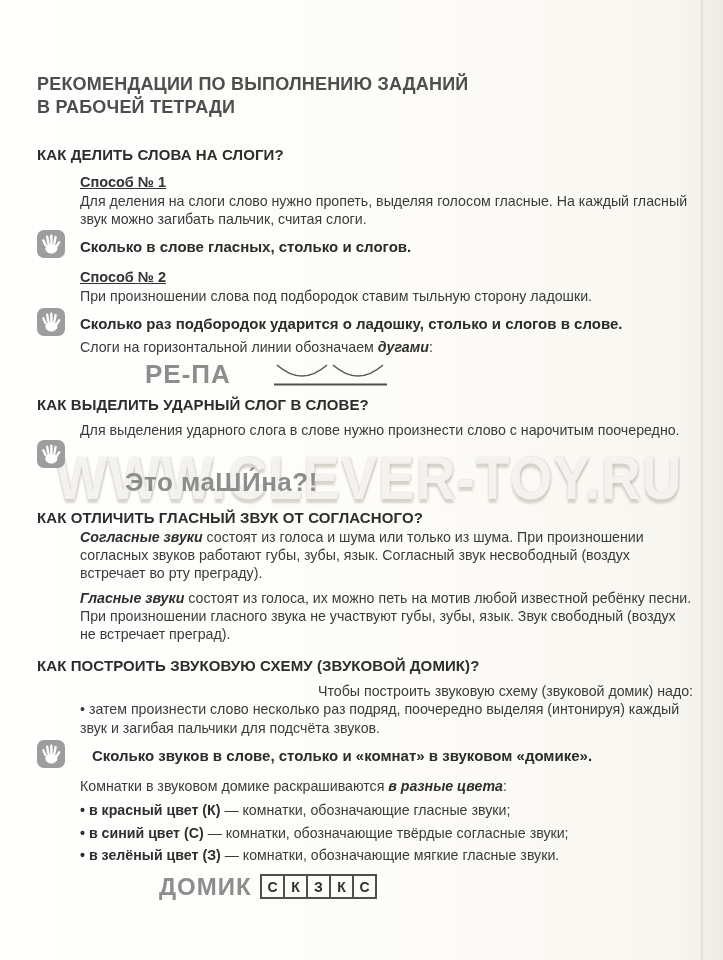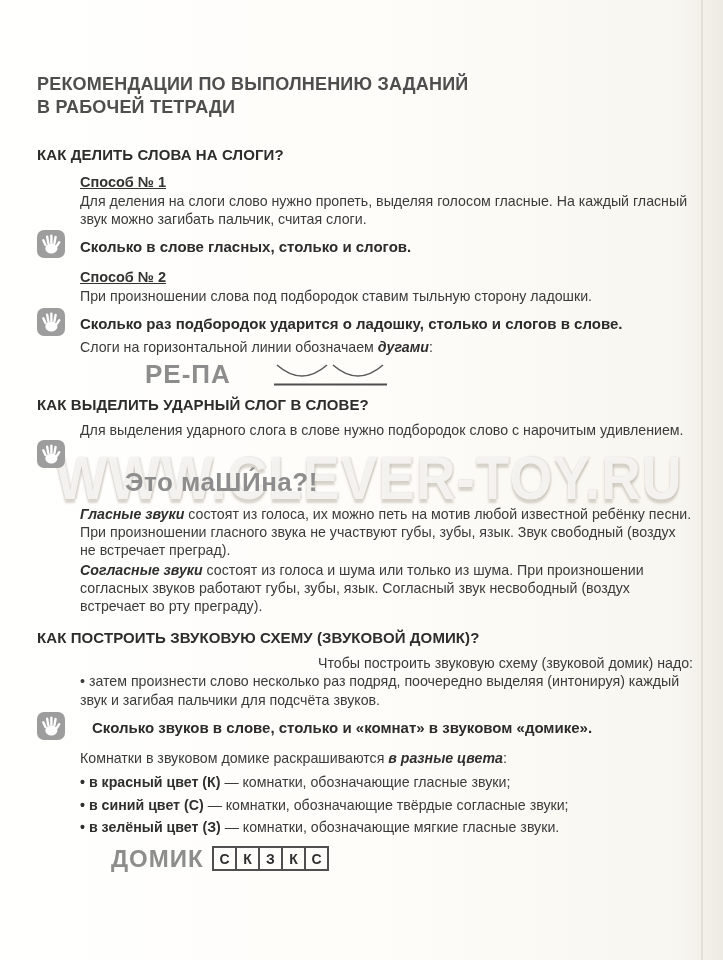--- a/index.html
+++ b/index.html
@@ -31,21 +31,21 @@
   .hand-row{display:flex;align-items:center;margin-left:-43px;margin-top:1px;height:30px;}
   .hand-badge{flex:0 0 28px;width:28px;height:28px;border-radius:7px;background:#9d9d9d;display:flex;align-items:center;justify-content:center;}
   .hand-badge svg{display:block;}
   .rule-text{margin-left:15px;padding-top:5px;font-size:15px;line-height:18px;font-weight:bold;color:#2c2c2c;}
   .big-word{font-size:26px;font-weight:bold;color:#8d8d8d;letter-spacing:1px;white-space:nowrap;}
   .repa-row{display:flex;align-items:center;margin-top:2px;margin-left:65px;height:34px;}
   .arcs{margin-left:42px;}
   .example-word{margin-top:-2px;margin-left:45px;height:32px;font-size:26px;font-weight:bold;color:#8d8d8d;letter-spacing:0.5px;}
   .boxes-row{display:flex;align-items:center;margin-top:2px;height:32px;}
   .zaika-label{width:123px;margin-left:45px;}
-  .domik-label{width:101px;margin-left:31px;}
+  .domik-label{width:101px;margin-left:79px;}
   .cells{display:flex;}
   .cell{width:21px;height:21px;border:2px solid #4f4f4f;margin-left:-2px;background:transparent;
         display:flex;align-items:center;justify-content:center;
         font-size:14px;font-weight:bold;color:#2e2e2e;}
   .cell:first-child{margin-left:0;}
   .bullets p{margin:0;}
   .color-bullets{margin-top:4px;font-size:14.2px;line-height:22.5px;color:#3b3b3b;}
   .color-bullets p{margin:0;}
 </style>
 </head>
@@ -111,43 +111,44 @@
             <path d="M4,6 Q29,28 54,6" fill="none" stroke="#5a5a5a" stroke-width="1.6"></path>
             <path d="M60,6 Q85,28 110,6" fill="none" stroke="#5a5a5a" stroke-width="1.6"></path>
             <line x1="1" y1="25.5" x2="114" y2="25.5" stroke="#4f4f4f" stroke-width="1.8"></line>
           </svg>
         </span>
       </div>
     </div>
 
     <h2 class="h2-s2">КАК ВЫДЕЛИТЬ УДАРНЫЙ СЛОГ В СЛОВЕ?</h2>
     <div class="indent">
-      <p class="body-p" style="margin-top:7px;">Для выделения ударного слога в слове нужно подбородок слово с нарочитым удивлением.</p>
+      <p class="body-p" style="margin-top:7px;">Для выделения ударного слога в слове нужно произнести слово с нарочитым поочередно.</p>
 
       <div class="hand-row" style="margin-top:0;">
         <span class="hand-badge">
           <svg width="22" height="22" viewBox="0 0 24 24">
             <g stroke="#ffffff" stroke-width="2.6" stroke-linecap="round">
               <line x1="6" y1="13" x2="3.6" y2="8"></line>
               <line x1="9" y1="11" x2="7.8" y2="4"></line>
               <line x1="12.4" y1="10.5" x2="12.4" y2="3"></line>
               <line x1="15.8" y1="11" x2="17" y2="4.4"></line>
               <line x1="18.4" y1="14" x2="21" y2="10"></line>
             </g>
             <ellipse cx="12.4" cy="16.8" rx="6.6" ry="5.6" fill="#ffffff"></ellipse>
           </svg>
         </span>
       </div>
 
       <div class="example-word">Это маШИ́на?!</div>
     </div>
 
+    <h2 class="h2-s3">КАК ОТЛИЧИТЬ ГЛАСНЫЙ ЗВУК ОТ СОГЛАСНОГО?</h2>
     <div class="indent">
+      <p class="body-p"><span class="lead-bi">Согласные звуки</span><span> состоят из голоса и шума или только из шума. При произношении согласных звуков работают губы, зубы, язык. Согласный звук несвободный (воздух встречает во рту преграду).</span></p>
       <p class="body-p" style="margin-top:6px;"><span class="lead-bi">Гласные звуки</span><span> состоят из голоса, их можно петь на мотив любой известной ребёнку песни. При произношении гласного звука не участвуют губы, зубы, язык. Звук свободный (воздух не встречает преград).</span></p>
-      <p class="body-p"><span class="lead-bi">Согласные звуки</span><span> состоят из голоса и шума или только из шума. При произношении согласных звуков работают губы, зубы, язык. Согласный звук несвободный (воздух встречает во рту преграду).</span></p>
     </div>
 
     <h2 class="h2-s4">КАК ПОСТРОИТЬ ЗВУКОВУЮ СХЕМУ (ЗВУКОВОЙ ДОМИК)?</h2>
     <div class="indent">
       <p class="body-p" style="margin-top:7px;text-align:right;">Чтобы построить звуковую схему (звуковой домик) надо:</p>
       <div class="bullets">
         <p class="body-p">• затем произнести слово несколько раз подряд, поочередно выделяя (интонируя) каждый звук и загибая пальчики для подсчёта звуков.</p>
       </div>
 
       <div class="hand-row" style="margin-top:2px;gap:12px;">

